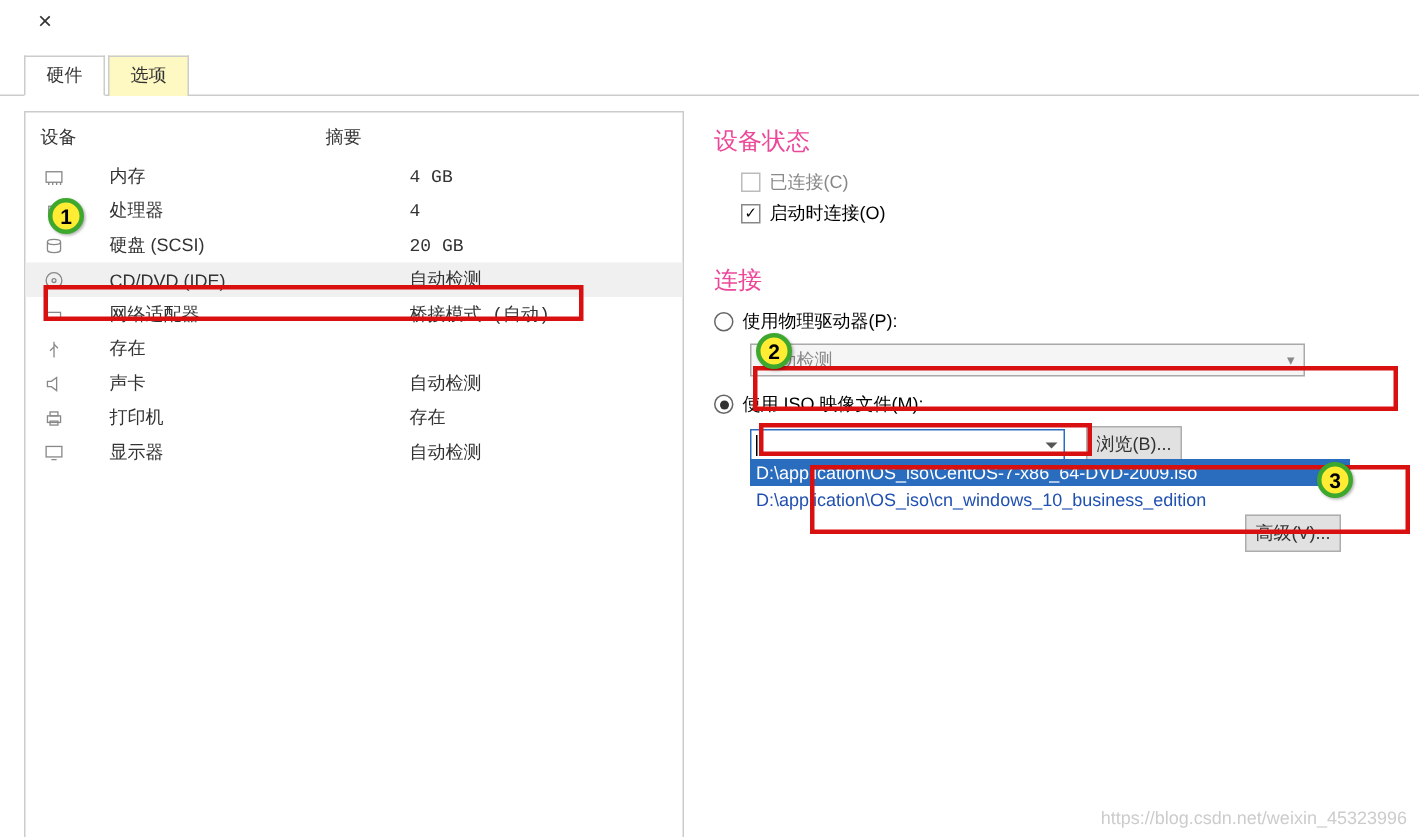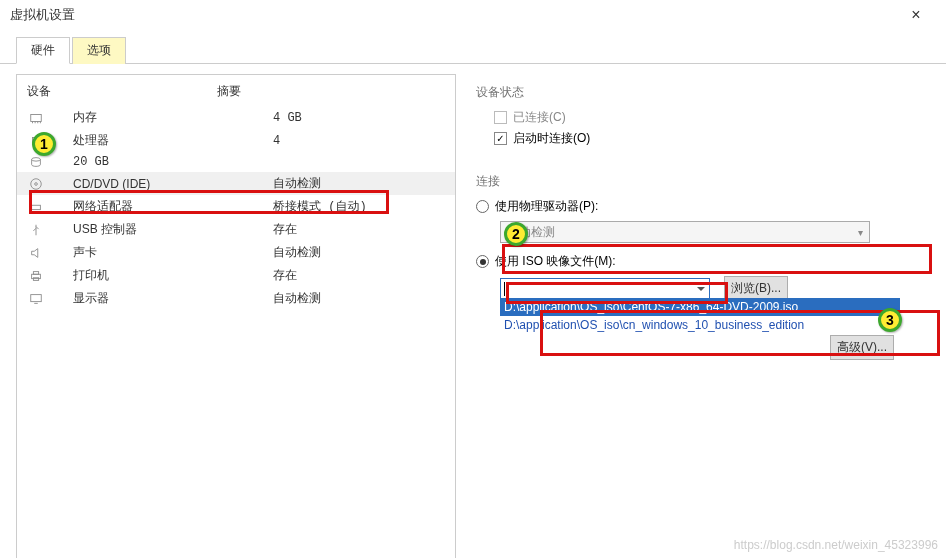--- a/index.html
+++ b/index.html
@@ -88,22 +88,22 @@
     .highlight-red {
       position: absolute;
       border: 3px solid #d91010;
       pointer-events: none;
     }
     .right-panel {
       flex: 1;
       padding: 4px 0 0 4px;
     }
     .group-label {
-      font-size: 12px;
-      color: #737373;
+      font-size: 16px;
+      color: #ec4899;
       margin: 6px 0 8px 0;
     }
     .checkbox-row {
       display: flex;
       align-items: center;
       padding-left: 18px;
       margin: 4px 0;
       gap: 6px;
     }
     .checkbox {
@@ -229,21 +229,20 @@
       font-size: 12px;
       color: #ccc;
     }
     .disabled-text { color: #888; }
     svg.ico { width: 14px; height: 14px; }
   </style>
 </head>
 <body>
 
 <div class="titlebar">
-  <span class="title">虚拟机设置</span>
   <div class="close-btn">
     <span>×</span>
   </div>
 </div>
 
 <div class="tabs">
   <div class="tab active">硬件</div>
   <div class="tab inactive">选项</div>
 </div>
 
@@ -281,20 +280,21 @@
         <span class="summary">4</span>
       </div>
 
       <div class="device-row">
         <span class="icon-cell">
           <svg class="ico" viewBox="0 0 16 16">
               <ellipse cx="8" cy="5" rx="5" ry="2" fill="none" stroke="#888"></ellipse>
               <path d="M3 5v6c0 1 2 2 5 2s5-1 5-2V5" fill="none" stroke="#888"></path>
             </svg>
         </span>
+        <span class="name">硬盘 (SCSI)</span>
         <span class="summary">20 GB</span>
       </div>
 
       <div class="device-row selected">
         <span class="icon-cell">
           <svg class="ico" viewBox="0 0 16 16">
               <circle cx="8" cy="8" r="6" fill="none" stroke="#888"></circle>
               <circle cx="8" cy="8" r="1.5" fill="none" stroke="#888"></circle>
             </svg>
         </span>
@@ -313,21 +313,20 @@
         <span class="name">网络适配器</span>
         <span class="summary">桥接模式 (自动)</span>
       </div>
 
       <div class="device-row">
         <span class="icon-cell">
           <svg class="ico" viewBox="0 0 16 16">
               <path d="M8 2v12M8 4l3 3M8 6l-3 3" fill="none" stroke="#888"></path>
             </svg>
         </span>
-        <span class="name">USB 控制器</span>
         <span class="summary">存在</span>
       </div>
 
       <div class="device-row">
         <span class="icon-cell">
           <svg class="ico" viewBox="0 0 16 16">
               <path d="M3 6v4h3l4 3V3L6 6z" fill="none" stroke="#888"></path>
             </svg>
         </span>
         <span class="name">声卡</span>

